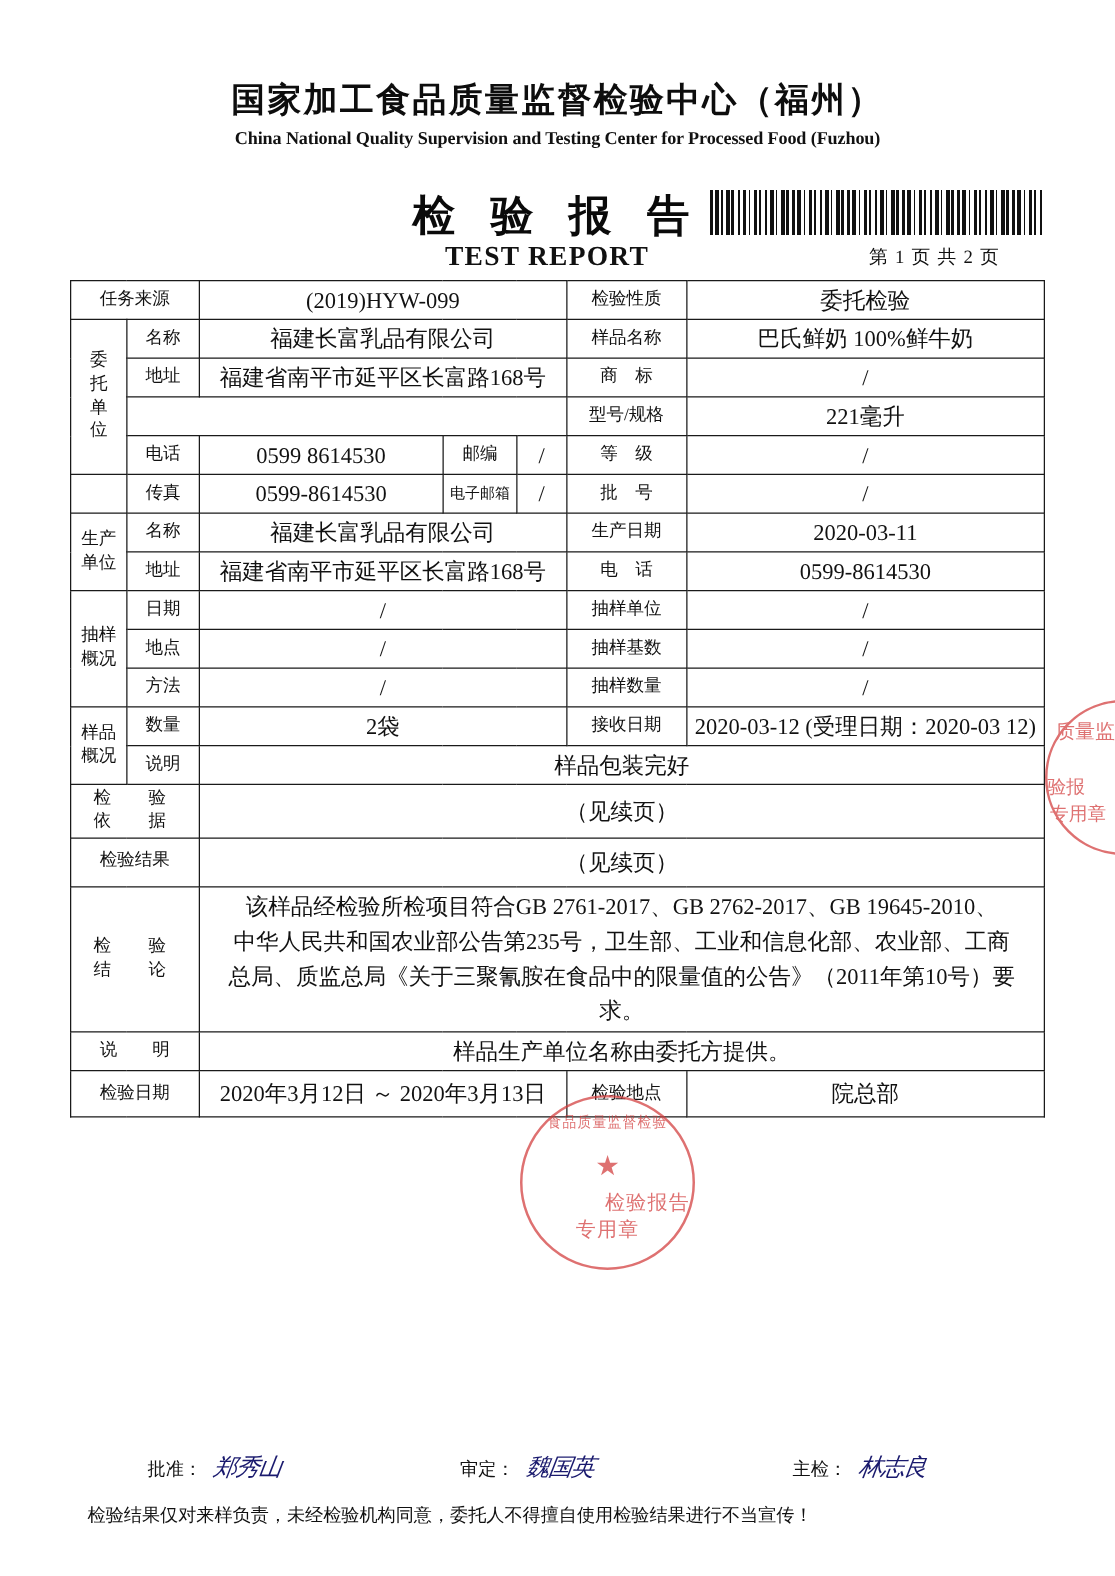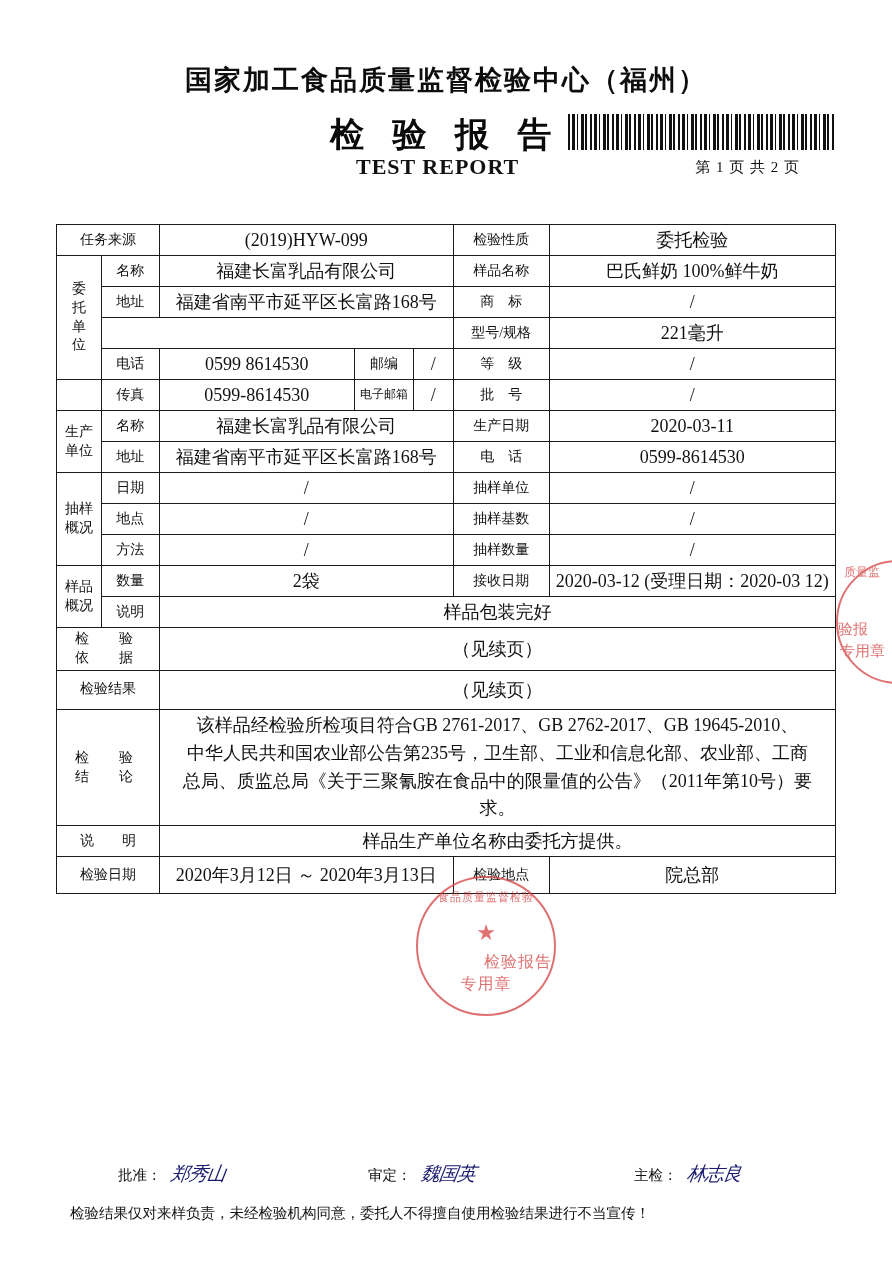--- a/index.html
+++ b/index.html
@@ -37,21 +37,21 @@
   .hdr-en {
     font-family: "Liberation Serif", serif;
     font-size: 14.5px;
     font-weight: bold;
     margin-top: 5px;
     letter-spacing: -0.1px;
     color: #111;
   }
   .title-row {
     position: relative;
-    margin-top: 12px;
+    margin-top: 28px;
     height: 70px;
     padding-left: 25px;
   }
   .title-cn {
     position: absolute;
     left: 330px;
     top: 2px;
     font-size: 34px;
     font-weight: bold;
     letter-spacing: 10px;
@@ -239,22 +239,22 @@
     letter-spacing: 1px;
   }
   .stamp-edge {
     left: 836px;
     top: 560px;
     width: 120px;
     height: 120px;
   }
   .stamp-edge .e1 {
     position: absolute;
-    left: 6px; top: 2px;
-    font-size: 12px;
+    left: 6px; top: 13px;
+    font-size: 16px;
     white-space: nowrap;
     text-align: right;
   }
   .stamp-edge .e2 {
     position: absolute;
     left: 0; top: 58px;
     font-size: 15px;
     white-space: nowrap;
   }
   .stamp-edge .e3 {
@@ -264,20 +264,21 @@
     white-space: nowrap;
   }
 </style>
 </head>
 <body>
 
 <div class="page">
 
   <div class="hdr">
     <div class="hdr-cn">国家加工食品质量监督检验中心（福州）</div>
+    <div class="hdr-en">China National Quality Supervision and Testing Center for Processed Food (Fuzhou)</div>
     <div class="title-row">
       <div class="title-cn">检 验 报 告</div>
       <div class="title-en">TEST REPORT</div>
       <div class="barcode"></div>
       <div class="page-no">第 1 页  共 2 页</div>
     </div>
   </div>
 
 
   <table class="rep">

